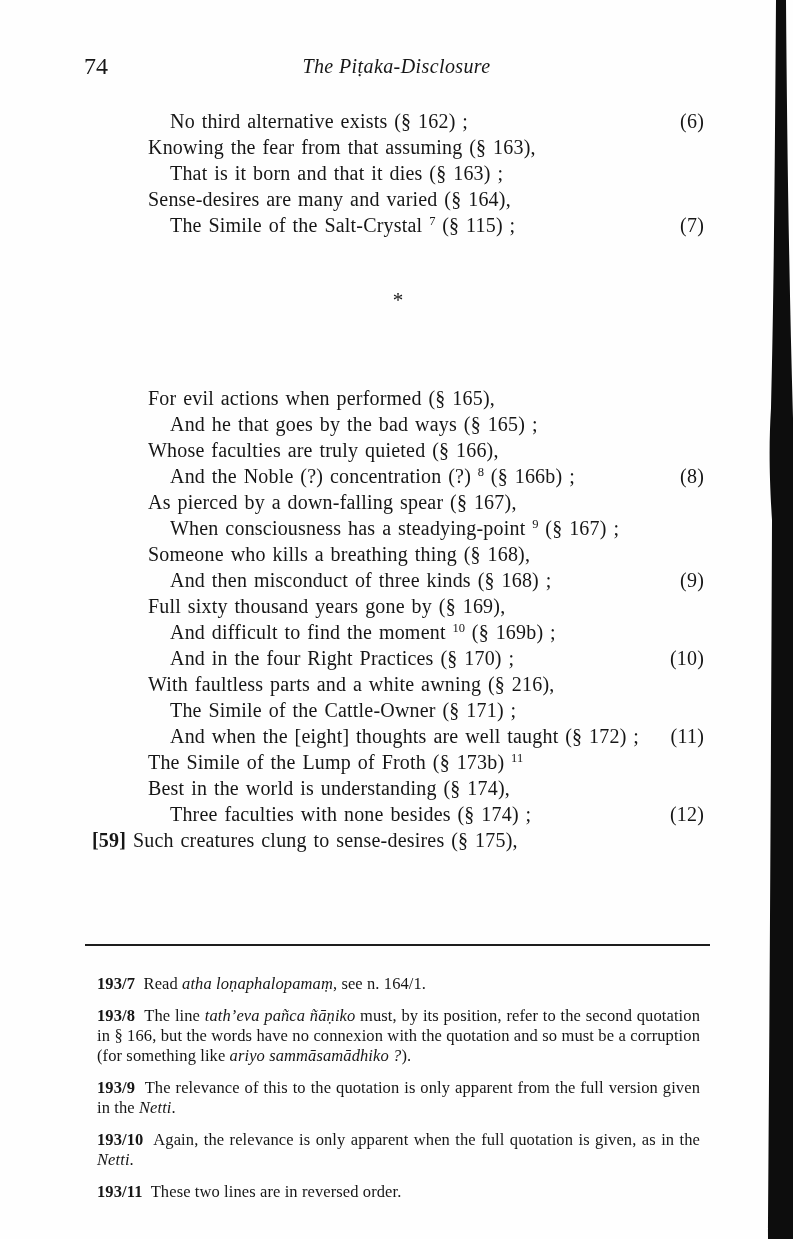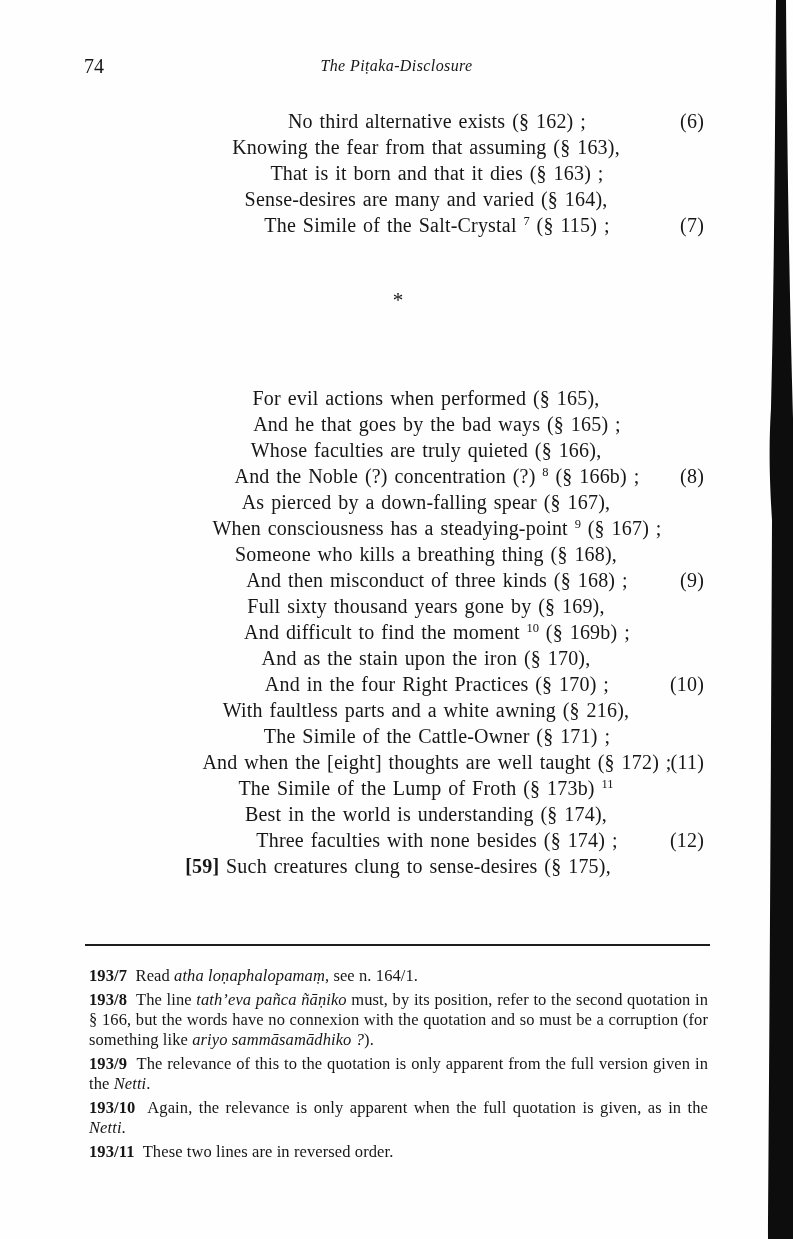--- a/index.html
+++ b/index.html
@@ -6,54 +6,54 @@
   .page{
     position:relative;
     width:793px;height:1239px;
     background:#fefefe;
     font-family:"Liberation Serif","DejaVu Serif",serif;
     color:#161616;
     overflow:hidden;
   }
   .pagenum{
     position:absolute;left:84px;top:54px;
-    font-size:20px;line-height:24px;text-align:right;
+    font-size:24px;line-height:24px;text-align:right;
   }
   .title{
     position:absolute;left:0;top:53px;width:100%;
     text-align:center;font-style:italic;
-    font-size:16px;line-height:26px;letter-spacing:.4px;
+    font-size:20px;line-height:26px;letter-spacing:.4px;
   }
   .verse{
     position:absolute;left:92px;width:612px;
     font-size:20px;line-height:26px;
     letter-spacing:.2px;word-spacing:1.6px;
   }
-  .verse .line{position:relative;height:26px;padding-left:56px;white-space:nowrap;text-align:center;}
+  .verse .line{position:relative;height:26px;padding-left:56px;white-space:nowrap;}
   .verse .line.in{padding-left:78px;}
   .verse .line.out{padding-left:0;}
   .num{position:absolute;right:0;top:0;}
   .bracket{font-weight:bold;}
   sup{font-size:12.5px;line-height:0;vertical-align:7px;letter-spacing:0;}
   .v1{top:108px;}
   .v2{top:385px;}
   .sep{
     position:absolute;left:92px;top:288px;width:612px;
     text-align:center;font-size:21px;
   }
   .rule{
     position:absolute;left:85px;top:944px;width:625px;height:2px;
     background:#1d1d1d;
   }
   .footnotes{
     position:absolute;left:85px;top:962px;width:627px;
     font-size:16.5px;line-height:20px;
     text-align:justify;letter-spacing:.1px;
   }
-  .footnotes p{margin:4px;}
+  .footnotes p{margin:12px;}
   .fn-label{font-weight:bold;}
   .footnotes i{font-style:italic;}
   .edge{position:absolute;top:0;left:0;pointer-events:none;}
 </style>
 </head>
 <body>
 
 <div class="page">
 
   <div class="pagenum">74</div>
@@ -73,21 +73,20 @@
     <div class="line"><span>For evil actions when performed (§ 165),</span></div>
     <div class="line in"><span>And he that goes by the bad ways (§ 165) ;</span></div>
     <div class="line"><span>Whose faculties are truly quieted (§ 166),</span></div>
     <div class="line in"><span>And the Noble (?) concentration (?) </span><sup>8</sup><span> (§ 166b) ;</span><span class="num">(8)</span></div>
     <div class="line"><span>As pierced by a down-falling spear (§ 167),</span></div>
     <div class="line in"><span>When consciousness has a steadying-point </span><sup>9</sup><span> (§ 167) ;</span></div>
     <div class="line"><span>Someone who kills a breathing thing (§ 168),</span></div>
     <div class="line in"><span>And then misconduct of three kinds (§ 168) ;</span><span class="num">(9)</span></div>
     <div class="line"><span>Full sixty thousand years gone by (§ 169),</span></div>
     <div class="line in"><span>And difficult to find the moment </span><sup>10</sup><span> (§ 169b) ;</span></div>
-    <div class="line"><span>And as the stain upon the iron (§ 170),</span></div>
     <div class="line in"><span>And in the four Right Practices (§ 170) ;</span><span class="num">(10)</span></div>
     <div class="line"><span>With faultless parts and a white awning (§ 216),</span></div>
     <div class="line in"><span>The Simile of the Cattle-Owner (§ 171) ;</span></div>
     <div class="line in"><span>And when the [eight] thoughts are well taught (§ 172) ;</span><span class="num">(11)</span></div>
     <div class="line"><span>The Simile of the Lump of Froth (§ 173b) </span><sup>11</sup></div>
     <div class="line"><span>Best in the world is understanding (§ 174),</span></div>
     <div class="line in"><span>Three faculties with none besides (§ 174) ;</span><span class="num">(12)</span></div>
     <div class="line out"><span class="bracket">[59]</span><span> Such creatures clung to sense-desires (§ 175),</span></div>
   </div>
 

